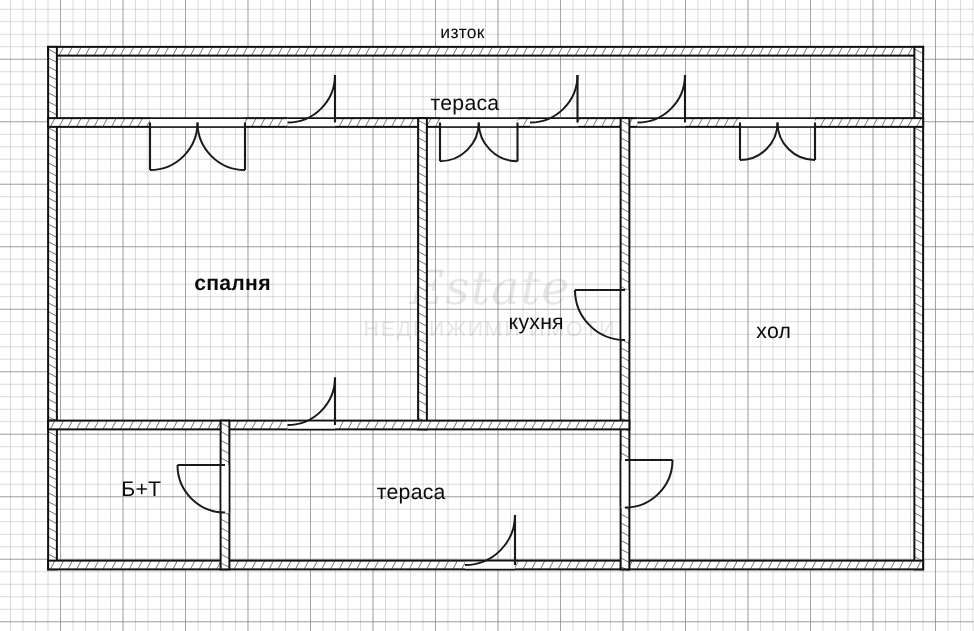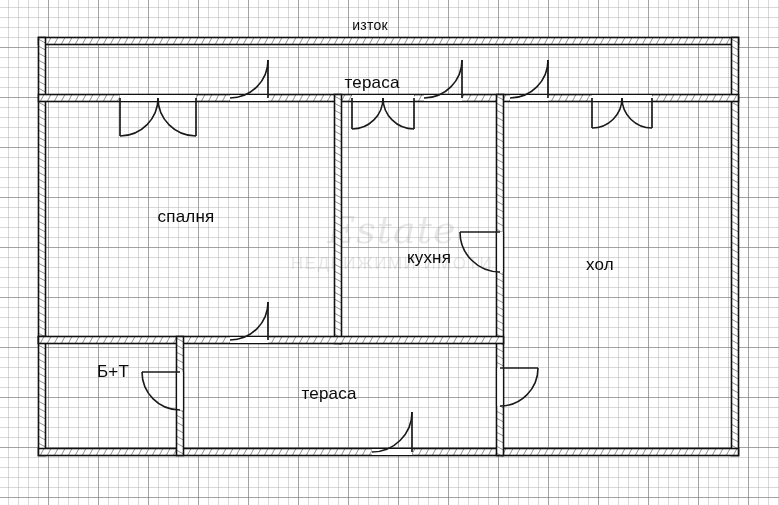--- a/index.html
+++ b/index.html
@@ -787,20 +787,20 @@
           <line x1="372" y1="455.5" x2="412" y2="455.5" stroke="#111111" stroke-width="1.2"></line>
           <line x1="412" y1="452" x2="412" y2="412" stroke="#1a1a1a" stroke-width="1.7"></line>
           <path d="M 412 412 A 40 40 0 0 1 372 452" fill="none" stroke="#1a1a1a" stroke-width="1.6"></path>
         </g>
       </g>
   </svg>
 
   <div id="labels-layer">
       <div class="room-label label-iztok" style="left: 370px; top: 25px;">изток</div>
       <div class="room-label" style="left: 372px; top: 83px;">тераса</div>
-      <div class="room-label" style="left: 186px; top: 217px;">спалня</div>
+      <div class="room-label" style="left: 186px; top: 227px; font-weight: bold;">спалня</div>
       <div class="room-label" style="left: 429px; top: 258px;">кухня</div>
-      <div class="room-label" style="left: 600px; top: 265px; text-align: right;">хол</div>
-      <div class="room-label" style="left: 113px; top: 372px;">Б+Т</div>
+      <div class="room-label" style="left: 619px; top: 265px; text-align: right;">хол</div>
+      <div class="room-label" style="left: 113px; top: 392px;">Б+Т</div>
       <div class="room-label" style="left: 329px; top: 394px;">тераса</div>
     </div>
 
 </div>
 
 </body></html>

